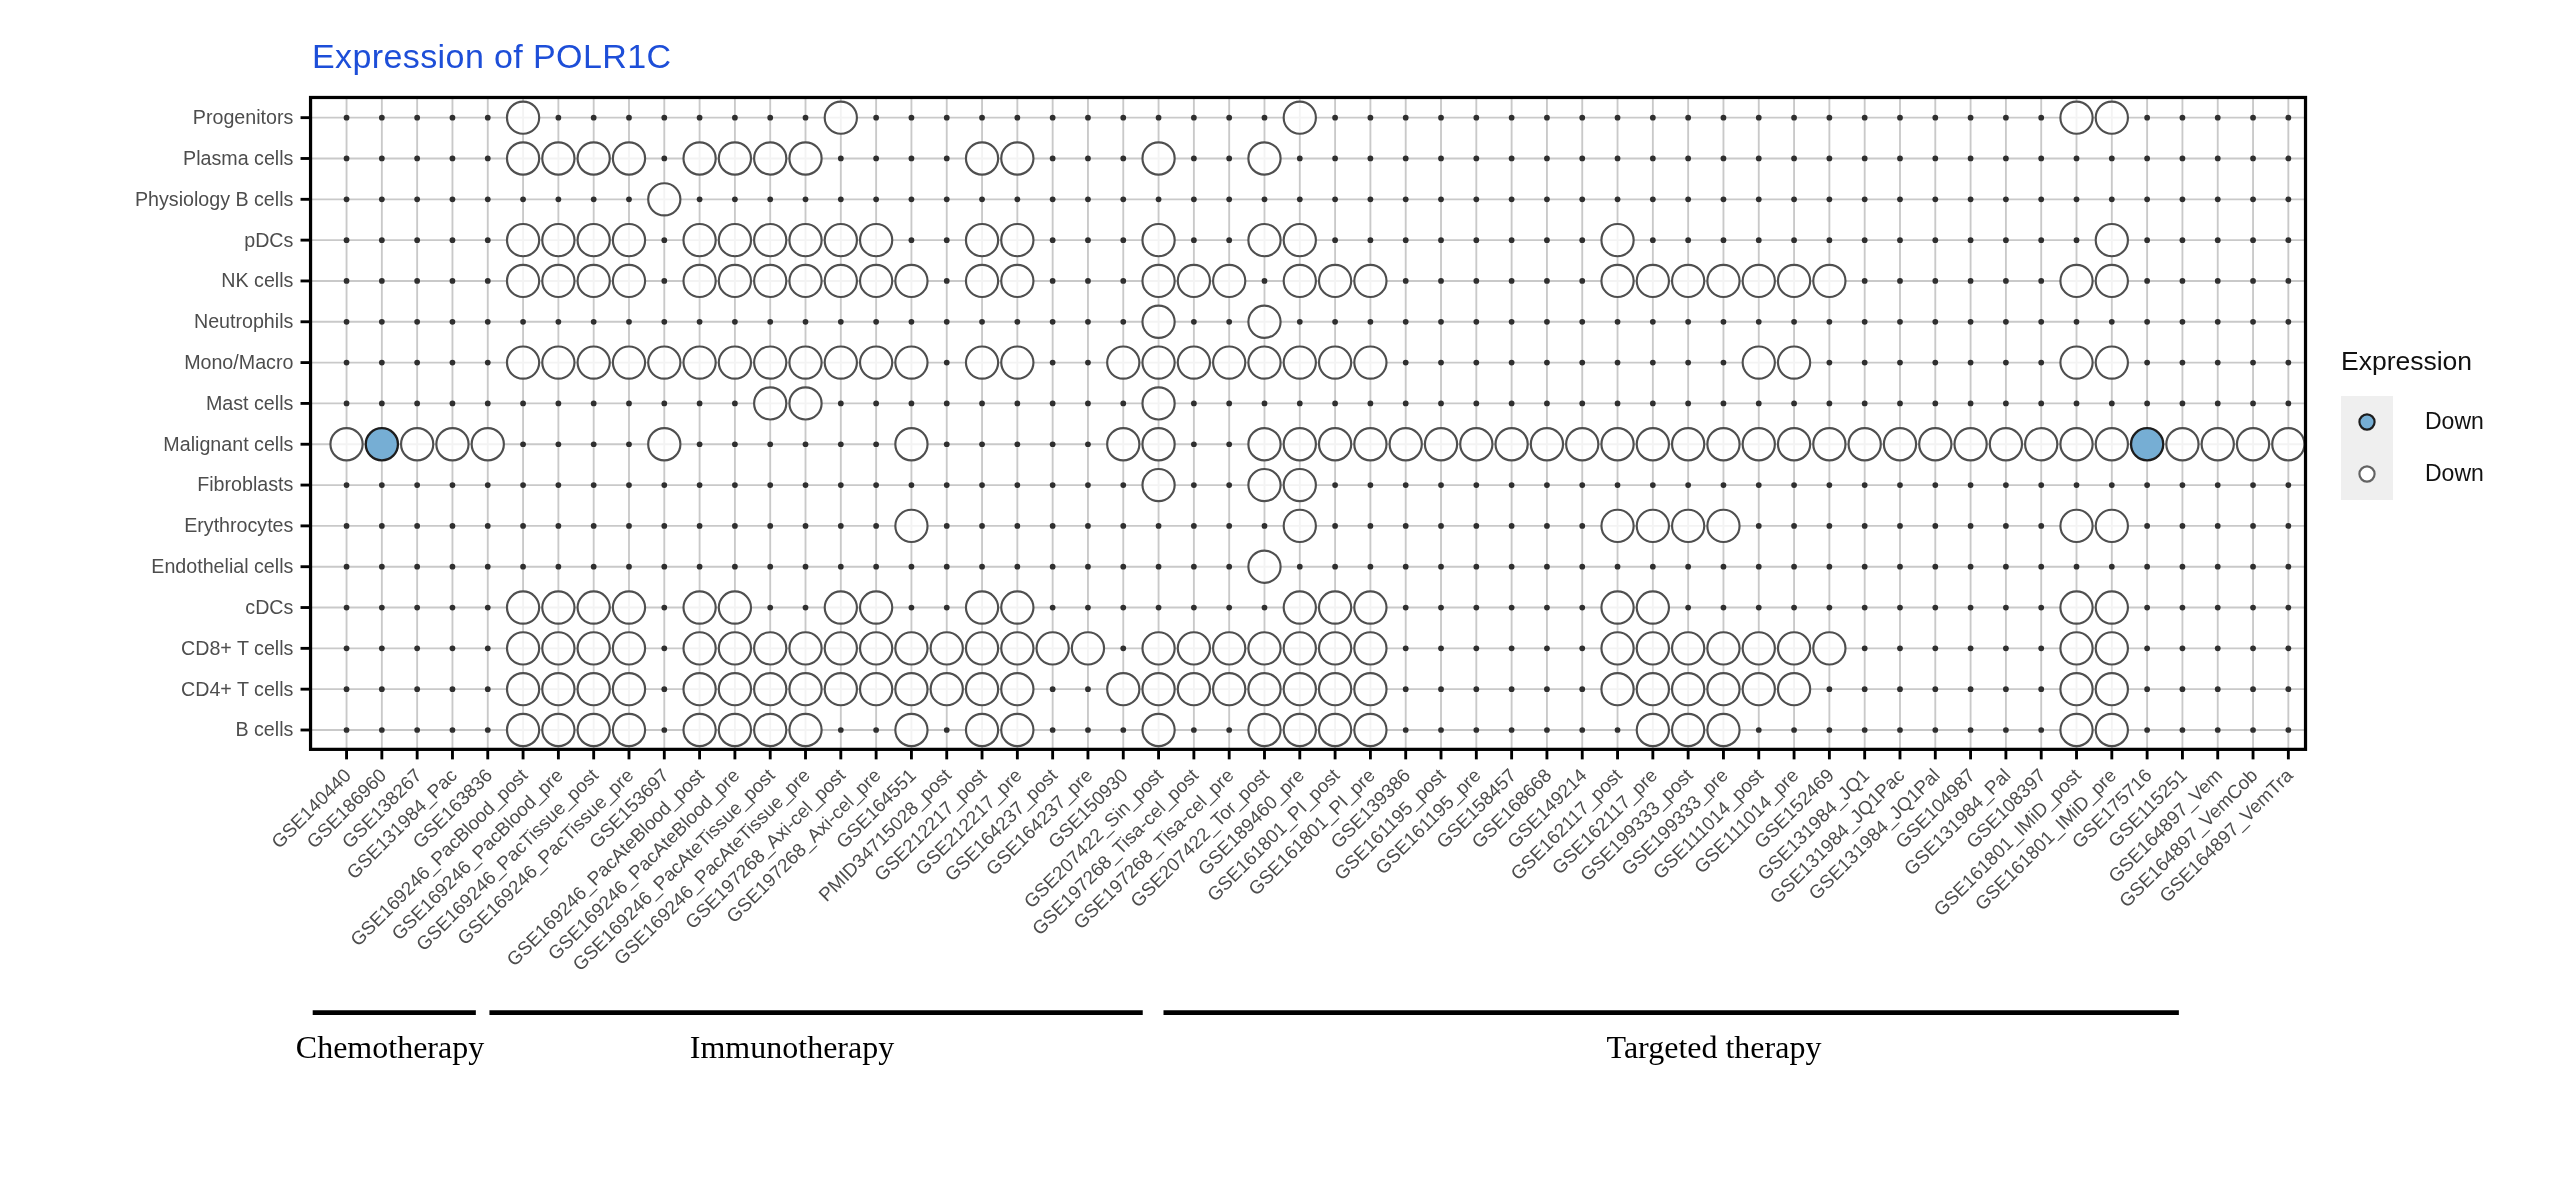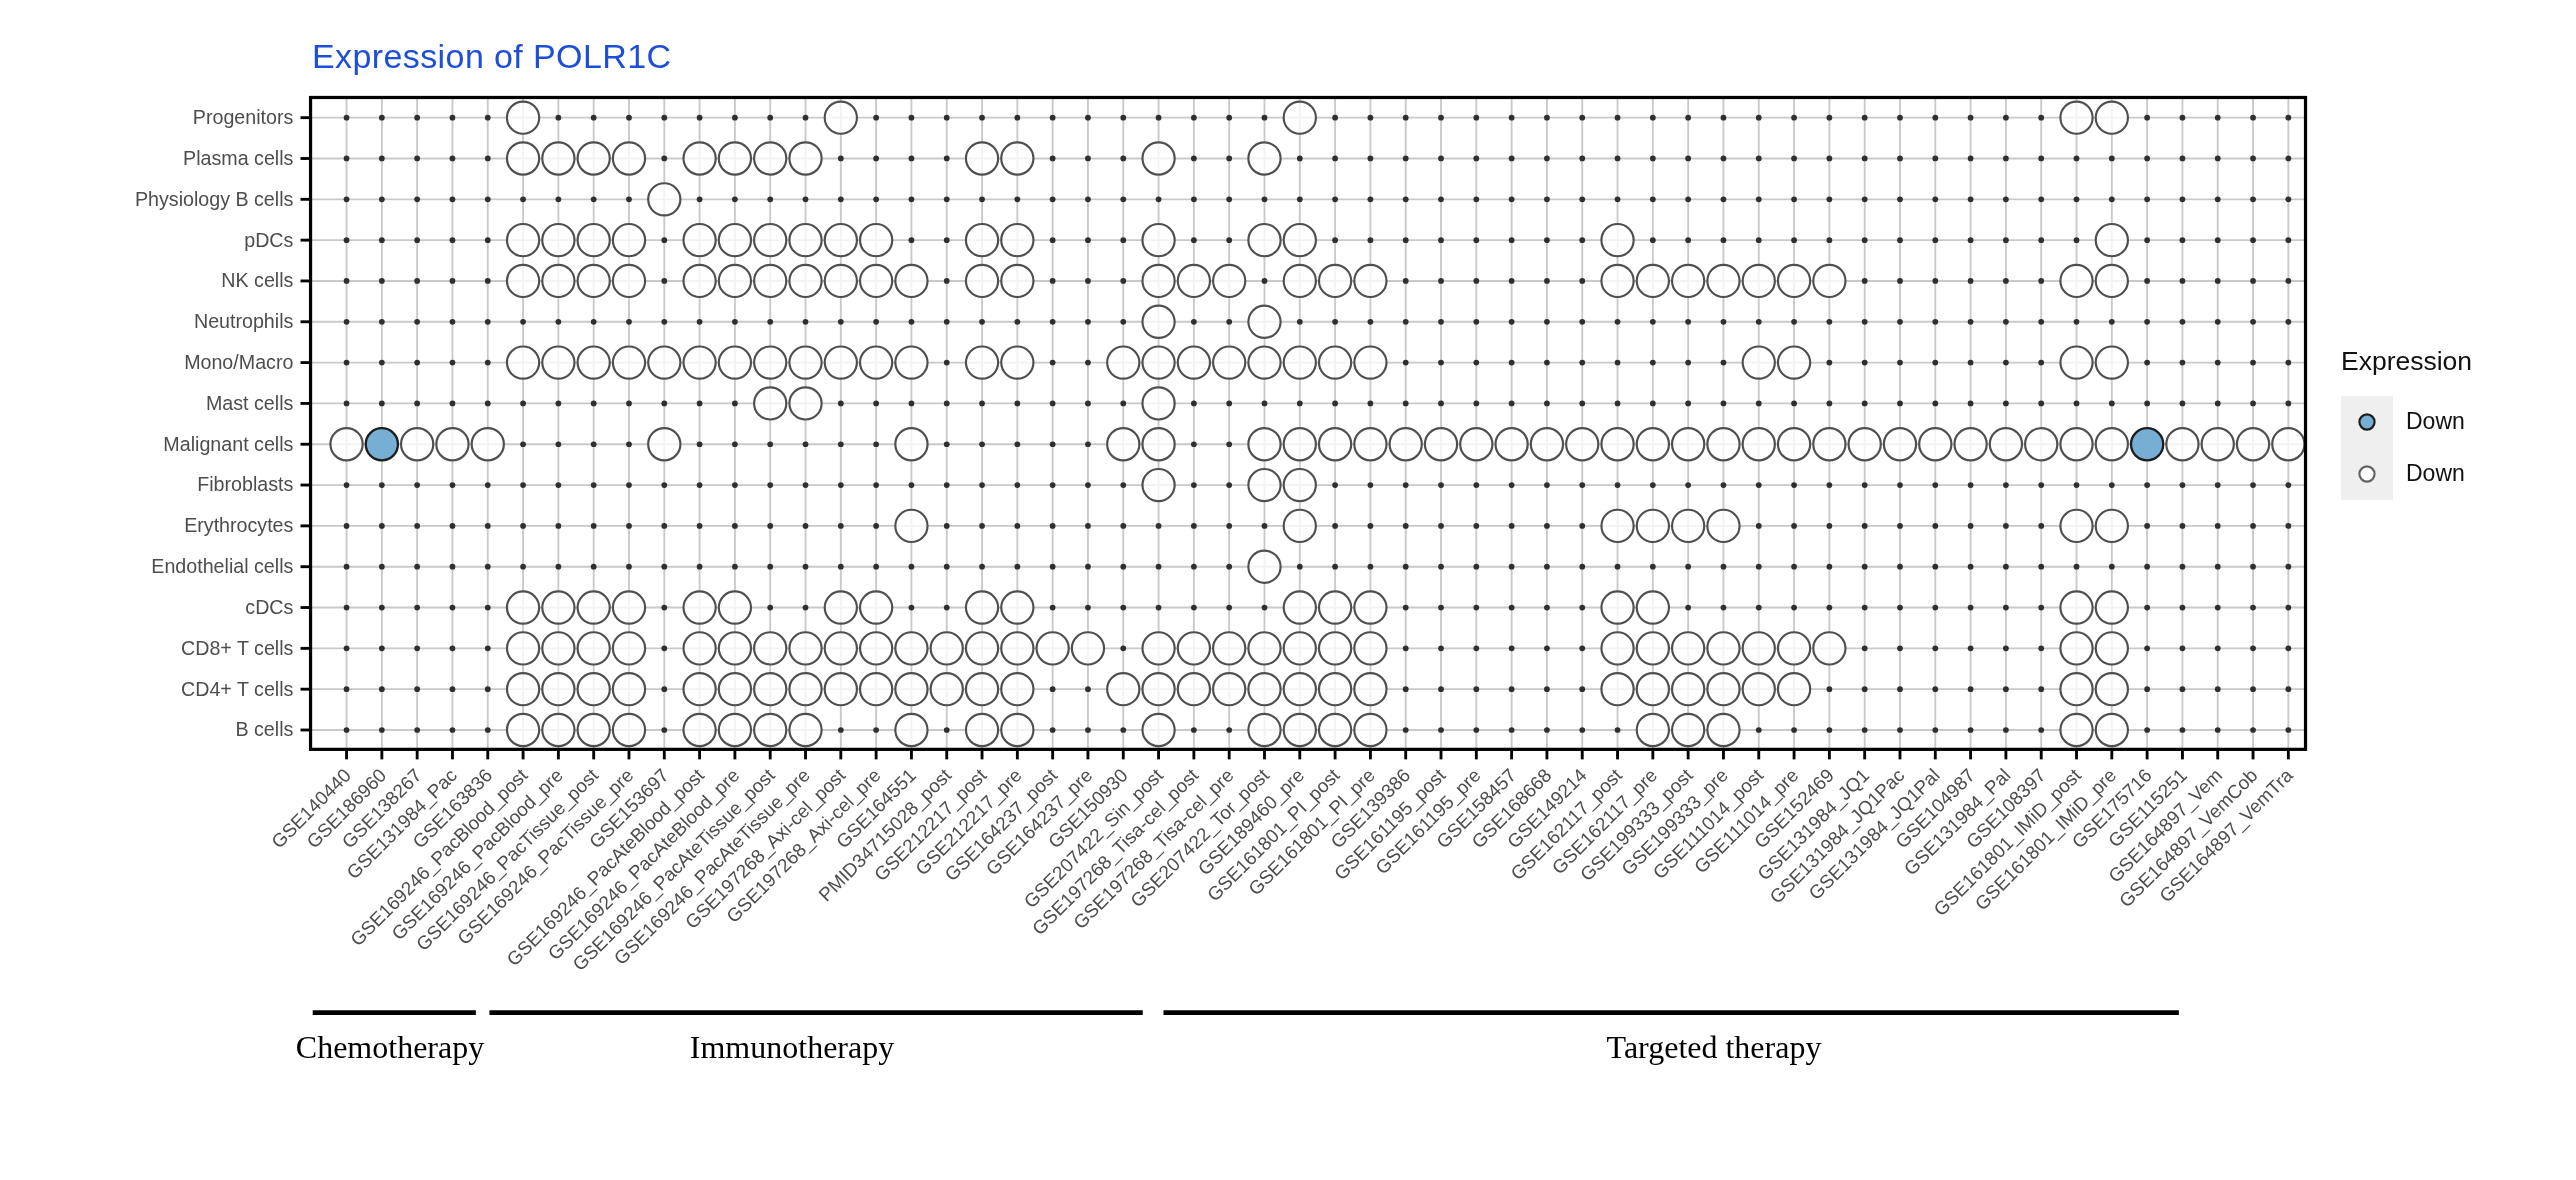--- a/index.html
+++ b/index.html
@@ -21,21 +21,21 @@
   .legend-title {
     font-size: 26.5px; color: #111111; margin-bottom: 18.6px;
   }
   .legend-keys { display: flex; flex-direction: column; }
   .legend-item { display: flex; align-items: center; height: 52px; }
   .key-box {
     width: 52px; height: 52px; background: #efefef;
     display: flex; align-items: center; justify-content: center;
     flex: 0 0 52px;
   }
-  .legend-label { font-size: 23px; color: #111111; padding-left: 13px; }
+  .legend-label { font-size: 23px; color: #111111; padding-left: 32px; }
   .group-label {
     position: absolute; transform: translateX(-50%);
     font-family: Liberation Serif, serif;
     font-size: 32px; color: #000000; white-space: nowrap; top: 1029px;
   }
 </style>
 </head>
 <body>
 
 <div class="canvas">

